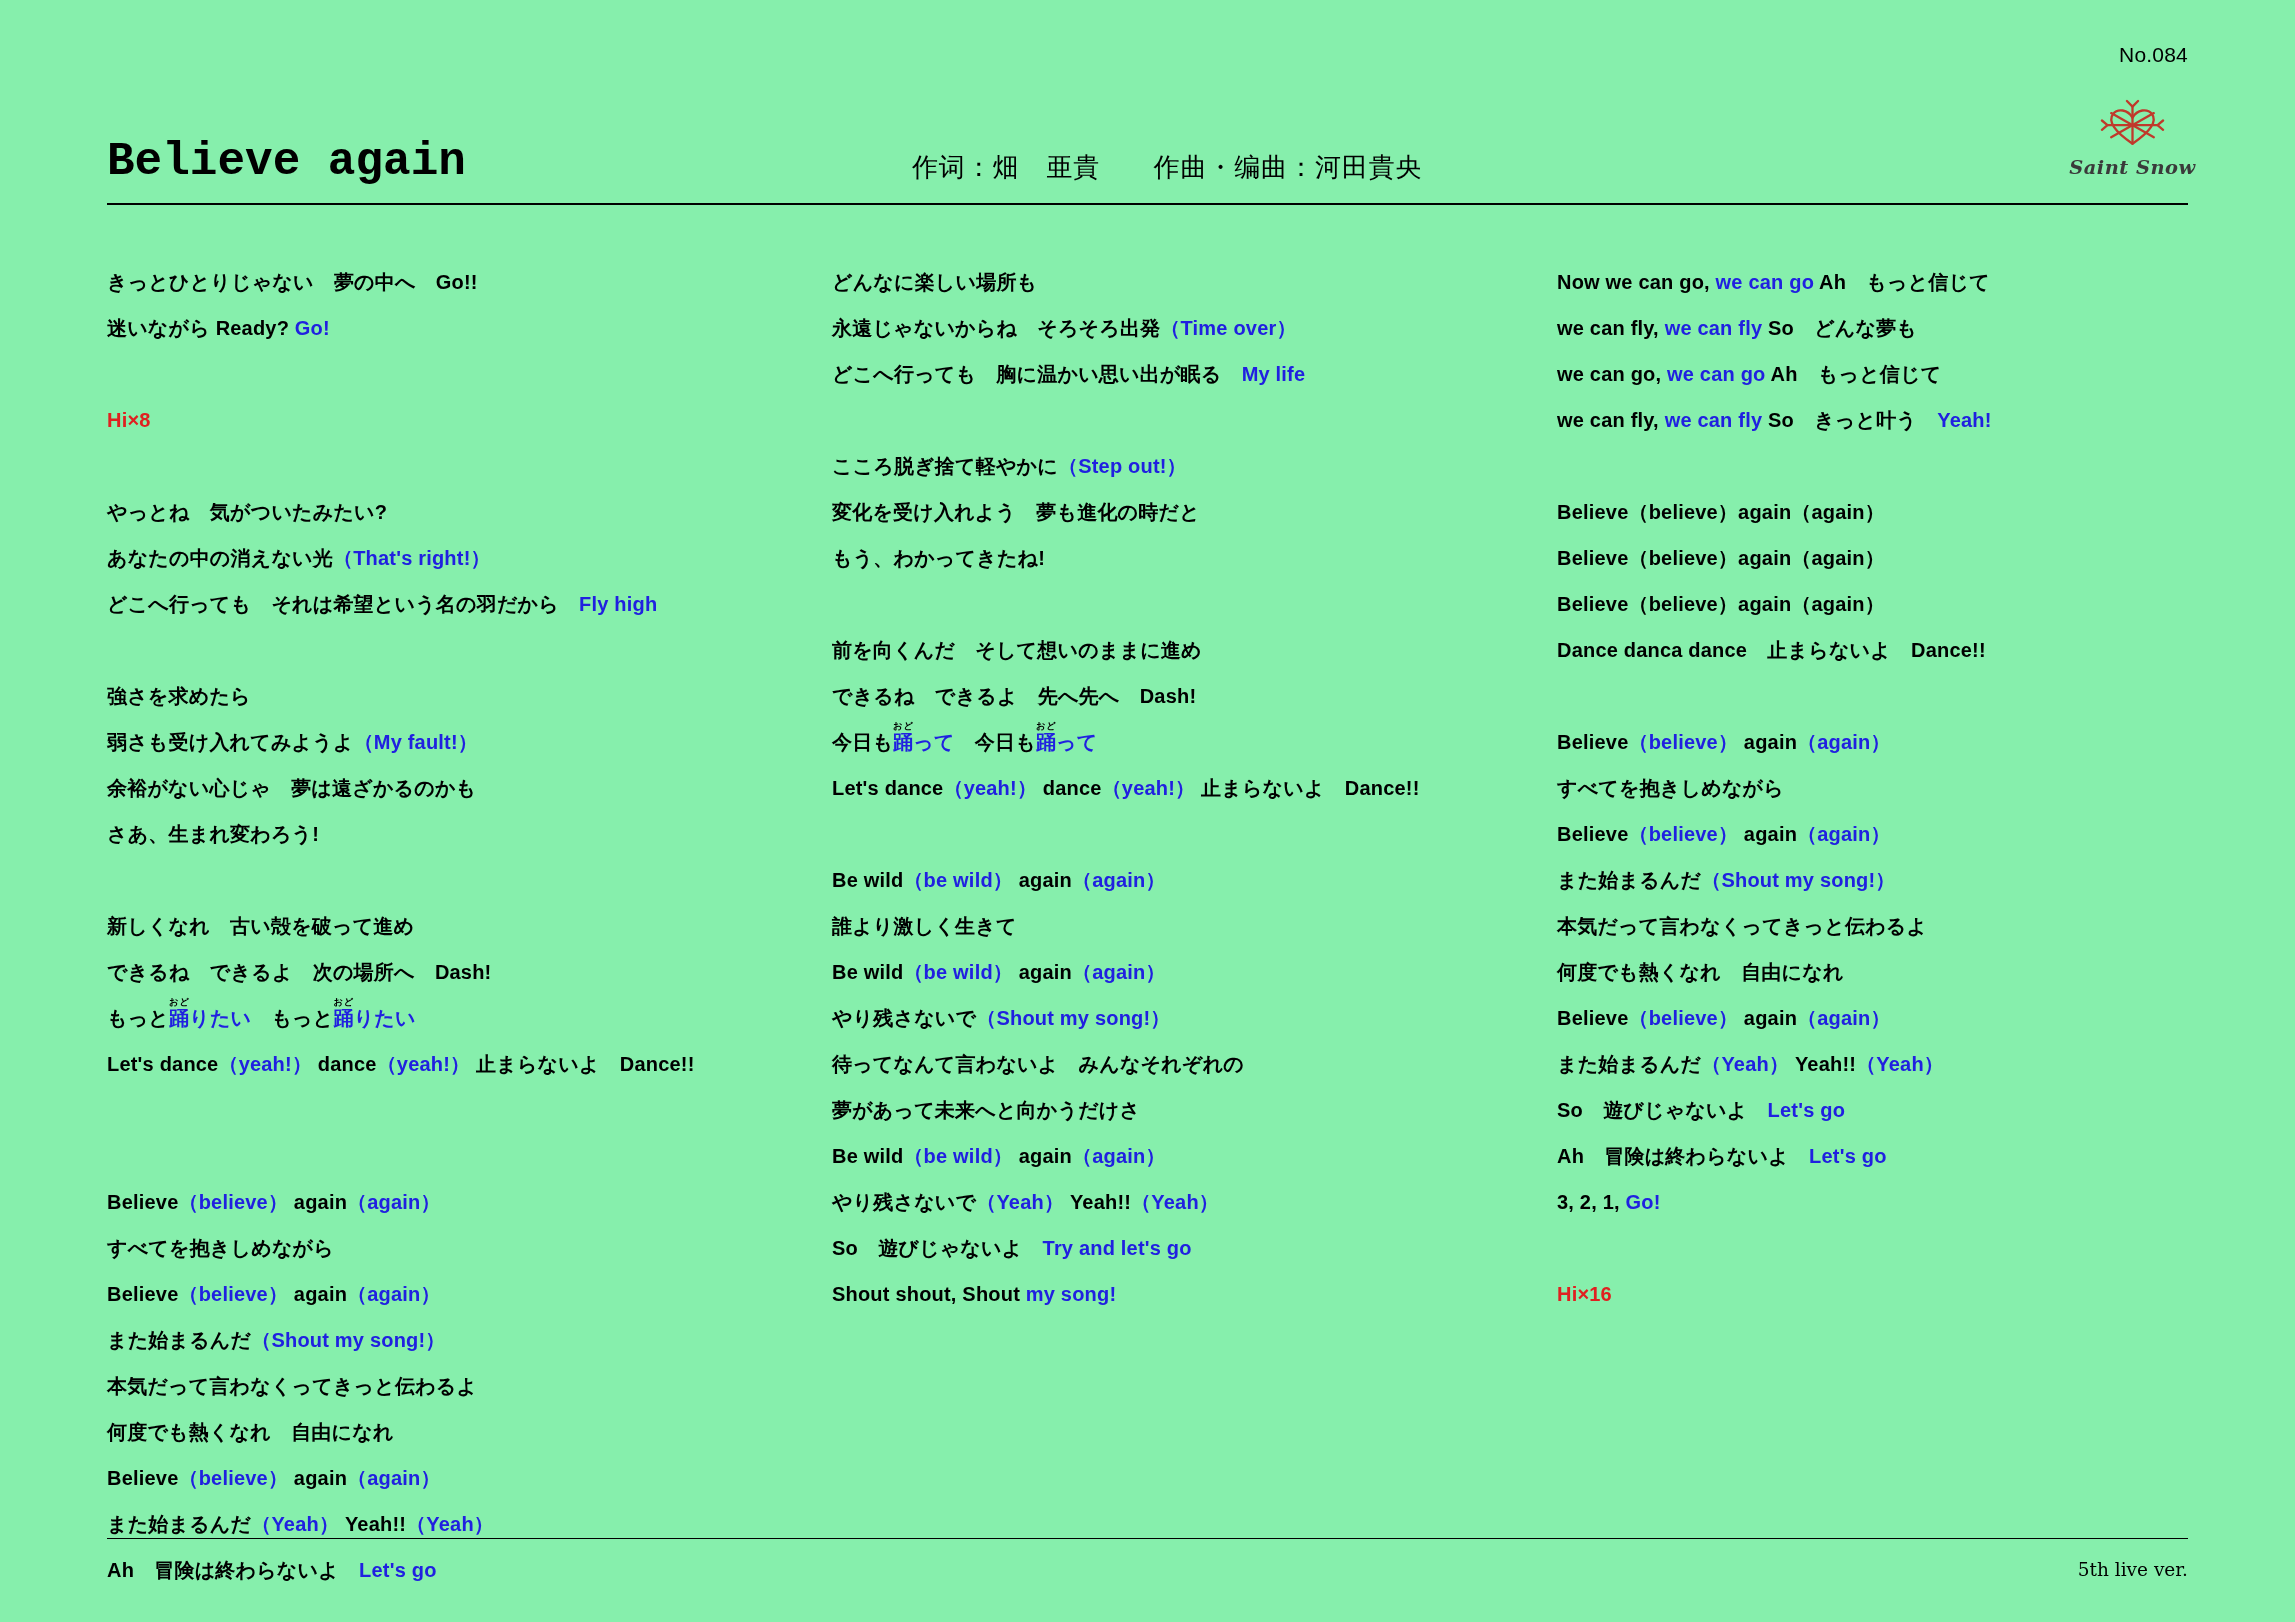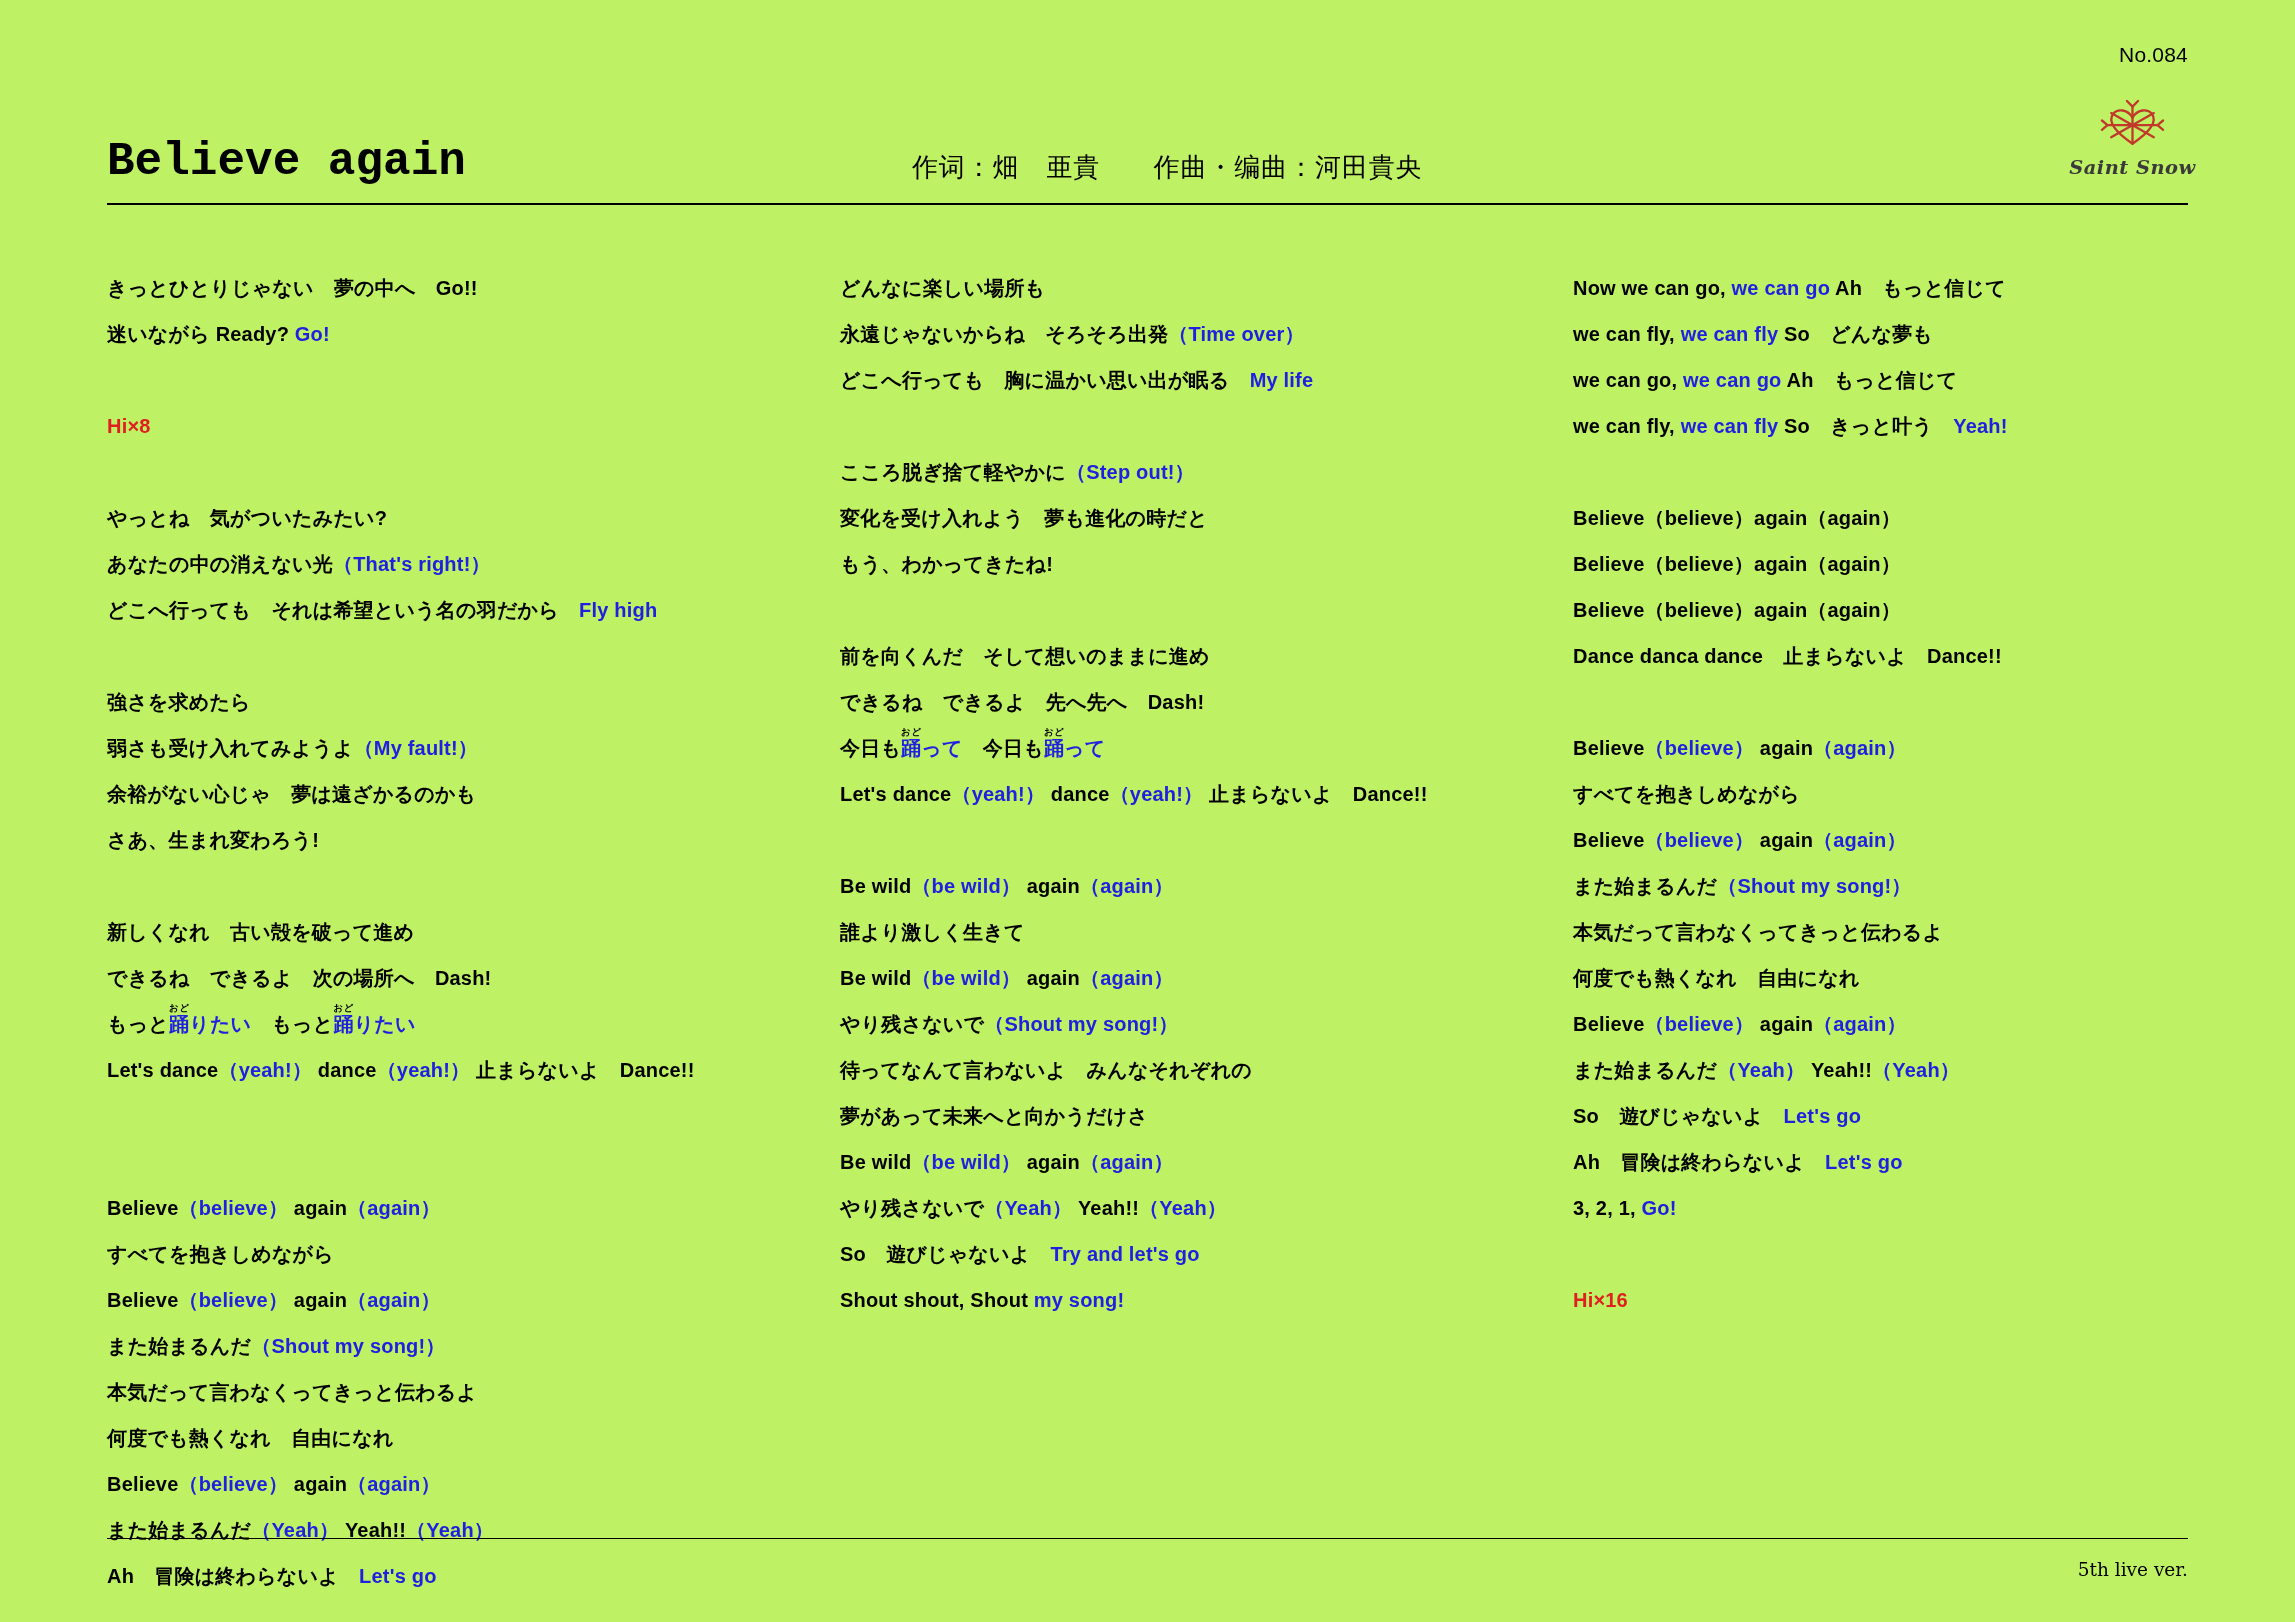--- a/index.html
+++ b/index.html
@@ -10,21 +10,21 @@
   body {
     font-family: "Liberation Sans", "DejaVu Sans", sans-serif;
     color: #000000;
   }
   .page {
     position: relative;
     width: 2295px;
     height: 1623px;
     box-sizing: border-box;
     padding: 0;
-    background: #bef264;
+    background: #86efac;
     overflow: hidden;
   }
   
   .page-number {
     position: absolute;
     top: 43px;
     right: 107px;
     font-size: 21px;
     letter-spacing: 0.2px;
     color: #000;
@@ -77,25 +77,25 @@
     padding-bottom: 4.6px;
     letter-spacing: 0.9px;
   }
   .credits .sep {
     display: inline-block;
     width: 37px;
   }
   
   .columns {
     position: absolute;
-    top: 265px;
+    top: 259px;
     left: 107px;
     right: 107px;
     display: flex;
-    gap: 8px;
+    gap: 0;
   }
   .col {
     width: 713px;
     flex: 0 0 713px;
   }
   .col + .col {
     margin-left: 12px;
   }
   .line {
     font-size: 20px;

